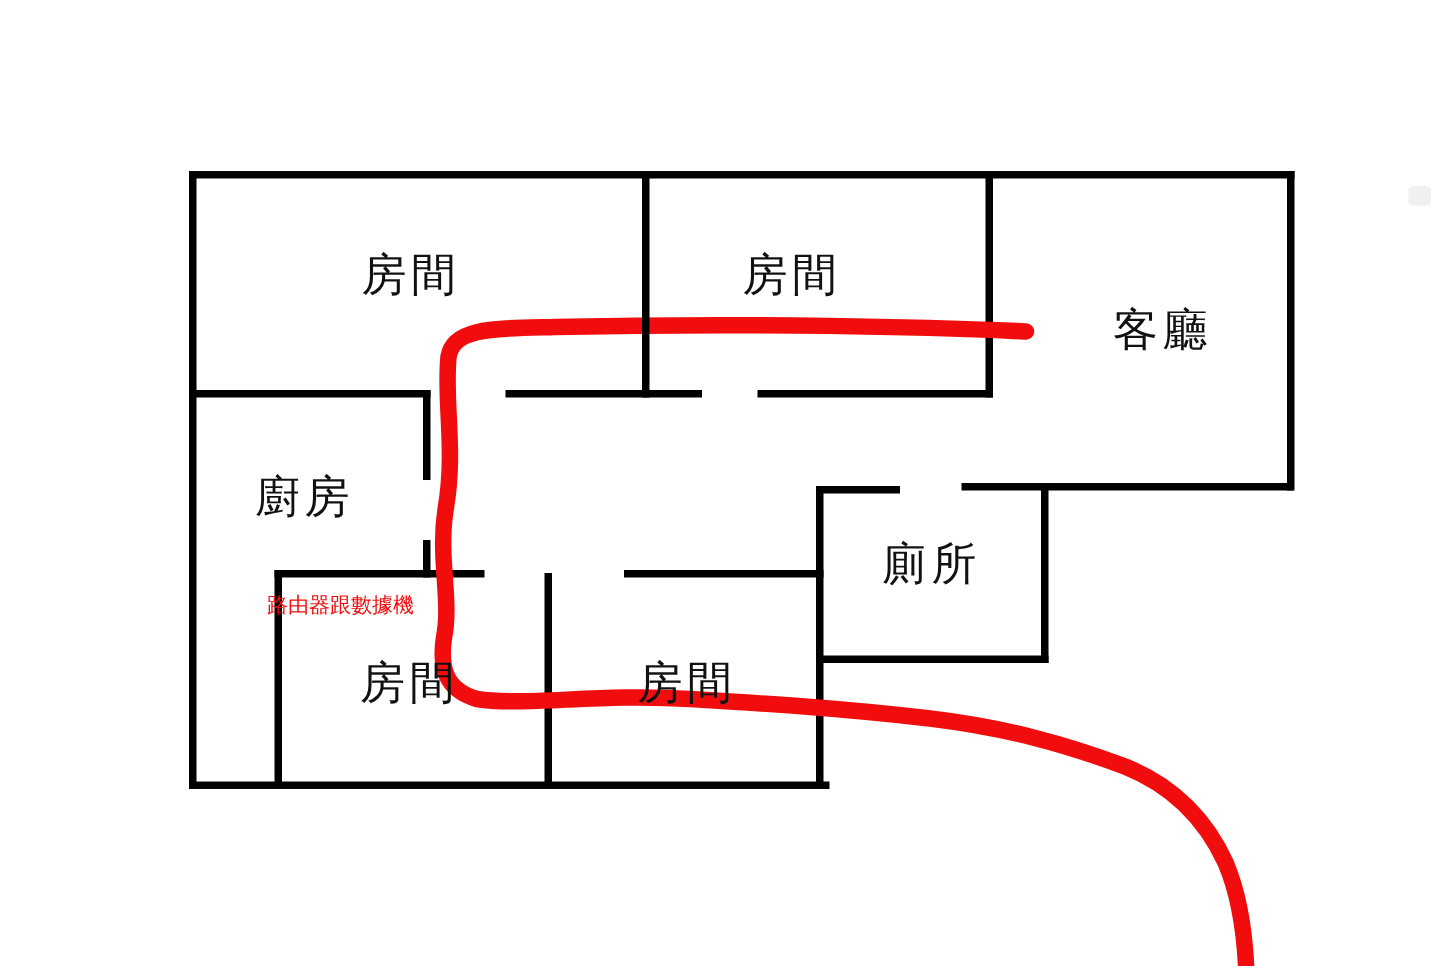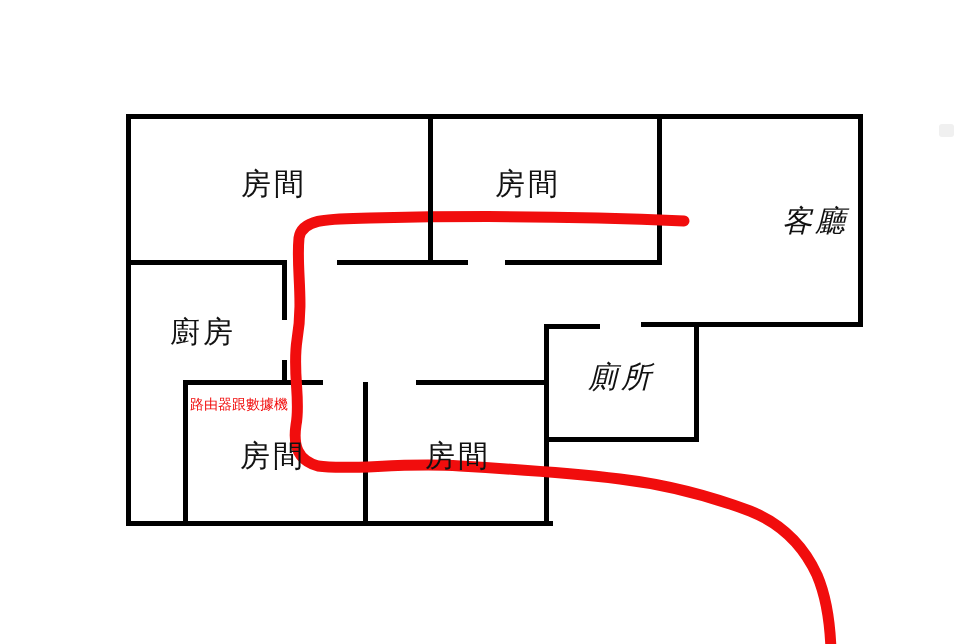--- a/index.html
+++ b/index.html
@@ -94,25 +94,25 @@
              C 510 469, 560 472, 620 479
              C 670 485, 710 496, 750 511
              C 785 525, 805 549, 817 575
              C 826 596, 830 620, 831 650" fill="none" stroke="#f10d0d" stroke-width="11" stroke-linecap="round" stroke-linejoin="round"></path>
   </svg>
 
   <div class="room-label" style="left:274px;top:184px;">房間</div>
 
   <div class="room-label" style="left:528px;top:184px;">房間</div>
 
-  <div class="room-label" style="left:815px;top:221px;font-style:italic;">客廳</div>
+  <div class="room-label" style="left:775px;top:221px;">客廳</div>
 
   <div class="room-label" style="left:203px;top:320px;margin-top:12px;">廚房</div>
 
-  <div class="room-label" style="left:621px;top:377px;font-style:italic;">廁所</div>
+  <div class="room-label" style="left:621px;top:377px;">廁所</div>
 
   <div class="room-label" style="left:273px;top:456px;">房間</div>
 
   <div class="room-label" style="left:458px;top:456px;">房間</div>
 
-  <div class="note-label" style="left:190px;top:397px;text-align:center;">路由器跟數據機</div>
+  <div class="note-label" style="left:178px;top:397px;text-align:center;">路由器跟數據機</div>
 
 </div>
 
 </body></html>

